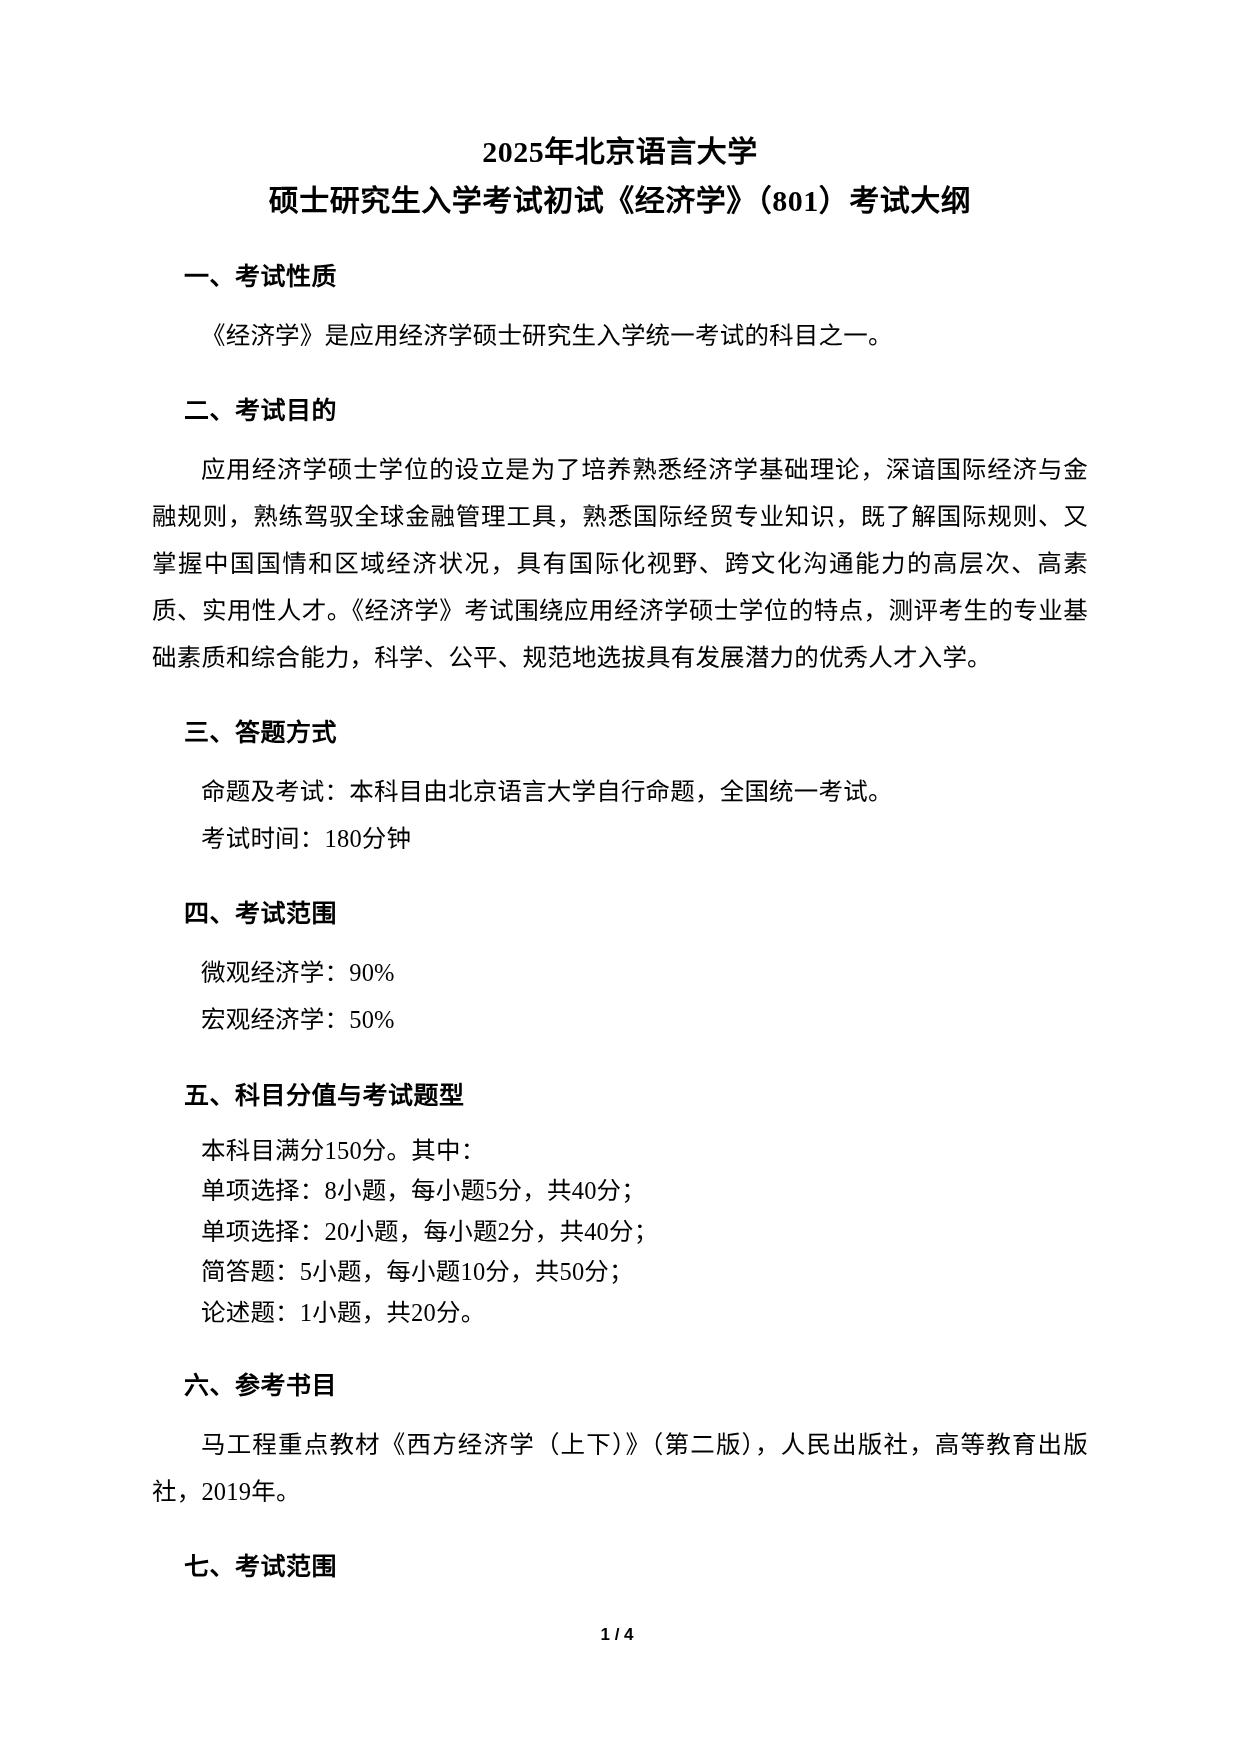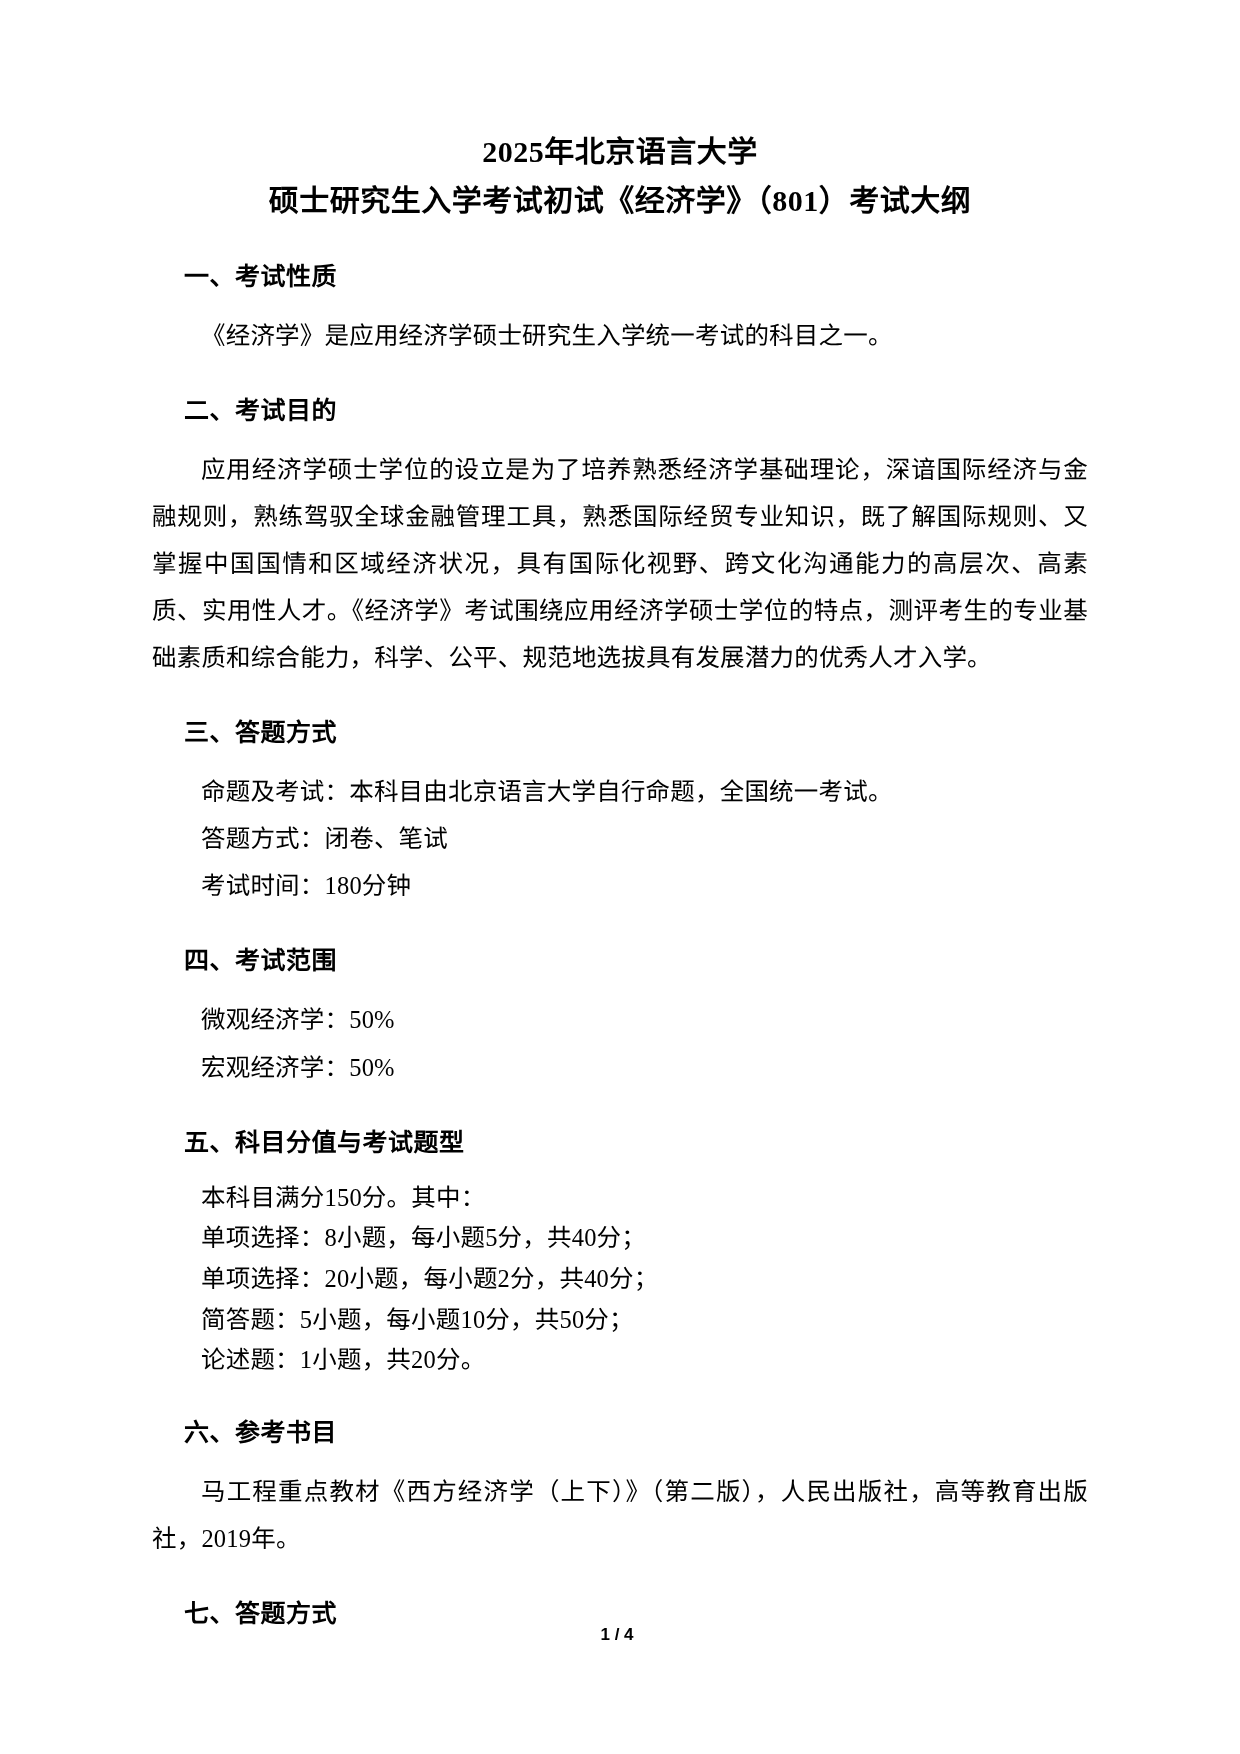--- a/index.html
+++ b/index.html
@@ -106,46 +106,45 @@
 
     <h2 class="section-heading">二、考试目的</h2>
     <div class="gap-small"></div>
     <p class="body-para indent2">应用经济学硕士学位的设立是为了培养熟悉经济学基础理论，深谙国际经济与金融规则，熟练驾驭全球金融管理工具，熟悉国际经贸专业知识，既了解国际规则、又掌握中国国情和区域经济状况，具有国际化视野、跨文化沟通能力的高层次、高素质、实用性人才。《经济学》考试围绕应用经济学硕士学位的特点，测评考生的专业基础素质和综合能力，科学、公平、规范地选拔具有发展潜力的优秀人才入学。</p>
 
     <div class="gap-before-heading"></div>
 
     <h2 class="section-heading">三、答题方式</h2>
     <div class="gap-small"></div>
     <p class="sub-line">命题及考试：本科目由北京语言大学自行命题，全国统一考试。</p>
-    <p class="sub-line">答题方式：闭卷、笔试</p>
     <p class="sub-line">考试时间：180分钟</p>
 
     <div class="gap-before-heading"></div>
 
     <h2 class="section-heading">四、考试范围</h2>
     <div class="gap-small"></div>
-    <p class="sub-line">微观经济学：50%</p>
+    <p class="sub-line">微观经济学：90%</p>
     <p class="sub-line">宏观经济学：50%</p>
 
     <div class="gap-before-heading"></div>
 
     <h2 class="section-heading">五、科目分值与考试题型</h2>
     <div class="gap-small"></div>
     <p class="sub-line-tight">本科目满分150分。其中：</p>
     <p class="sub-line-tight">单项选择：8小题，每小题5分，共40分；</p>
     <p class="sub-line-tight">单项选择：20小题，每小题2分，共40分；</p>
     <p class="sub-line-tight">简答题：5小题，每小题10分，共50分；</p>
     <p class="sub-line-tight">论述题：1小题，共20分。</p>
 
     <div class="gap-before-heading"></div>
 
     <h2 class="section-heading">六、参考书目</h2>
     <div class="gap-small"></div>
     <p class="body-para indent2">马工程重点教材《西方经济学（上下）》（第二版），人民出版社，高等教育出版社，2019年。</p>
 
     <div class="gap-before-heading"></div>
 
-    <h2 class="section-heading">七、答题方式</h2>
+    <h2 class="section-heading">七、考试范围</h2>
 
   </div>
 
   <div class="footer">1 / 4</div>
 </div>
 
 </body></html>

